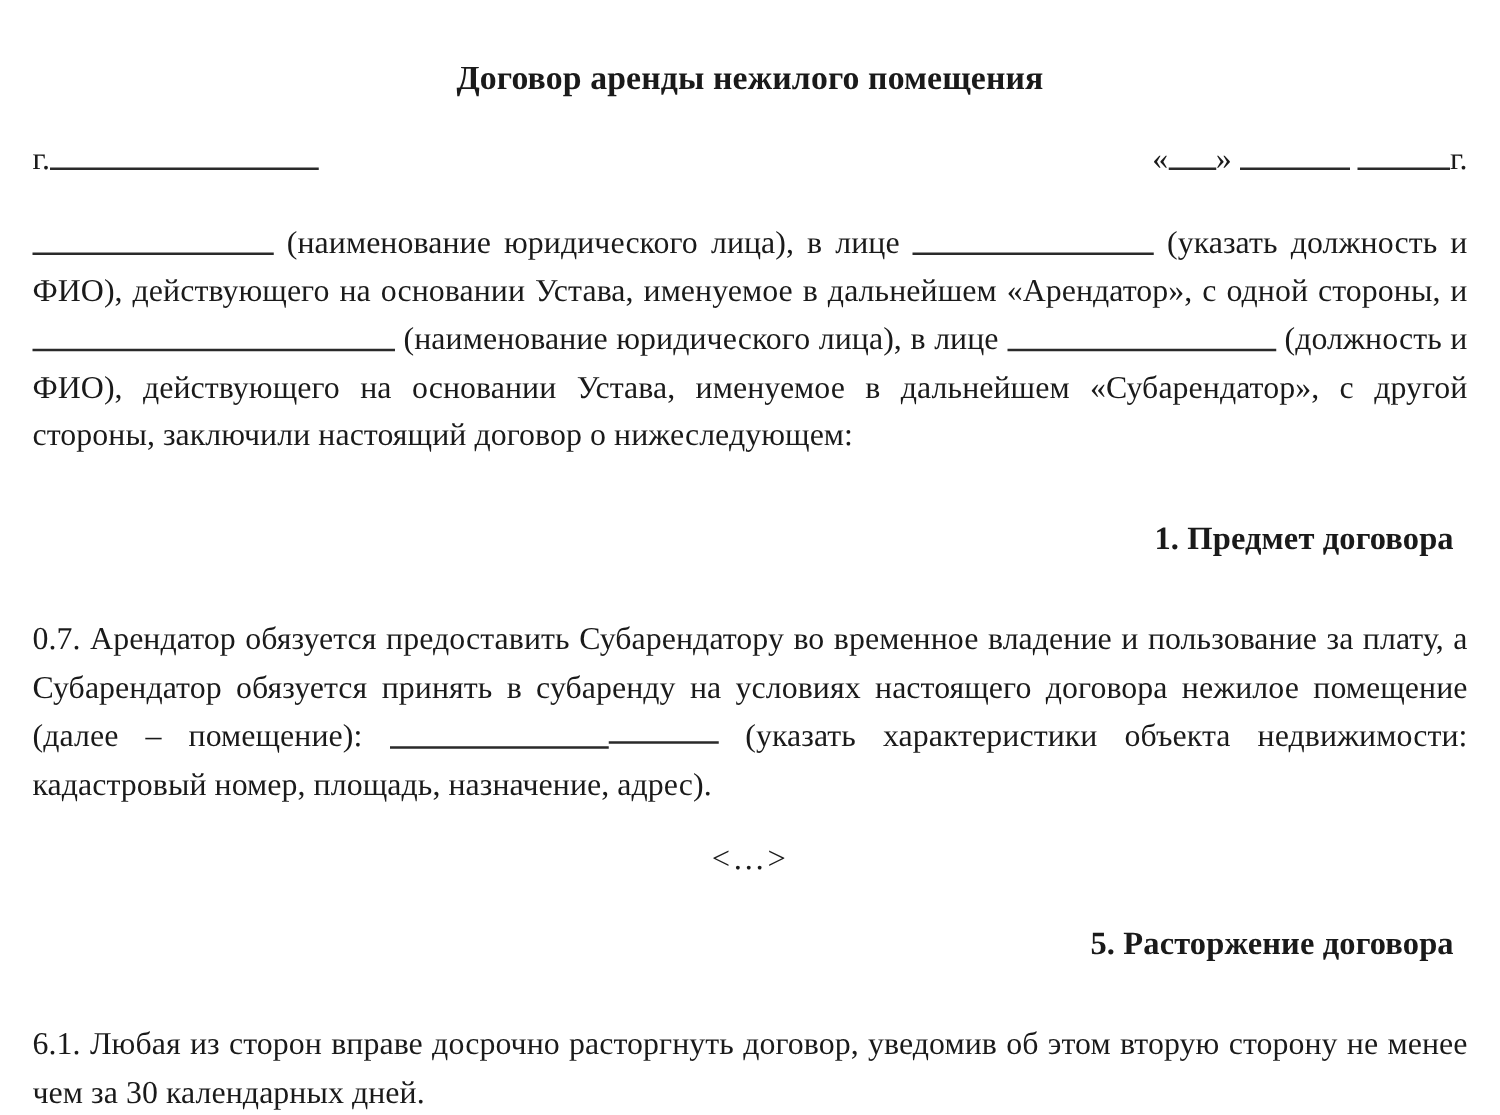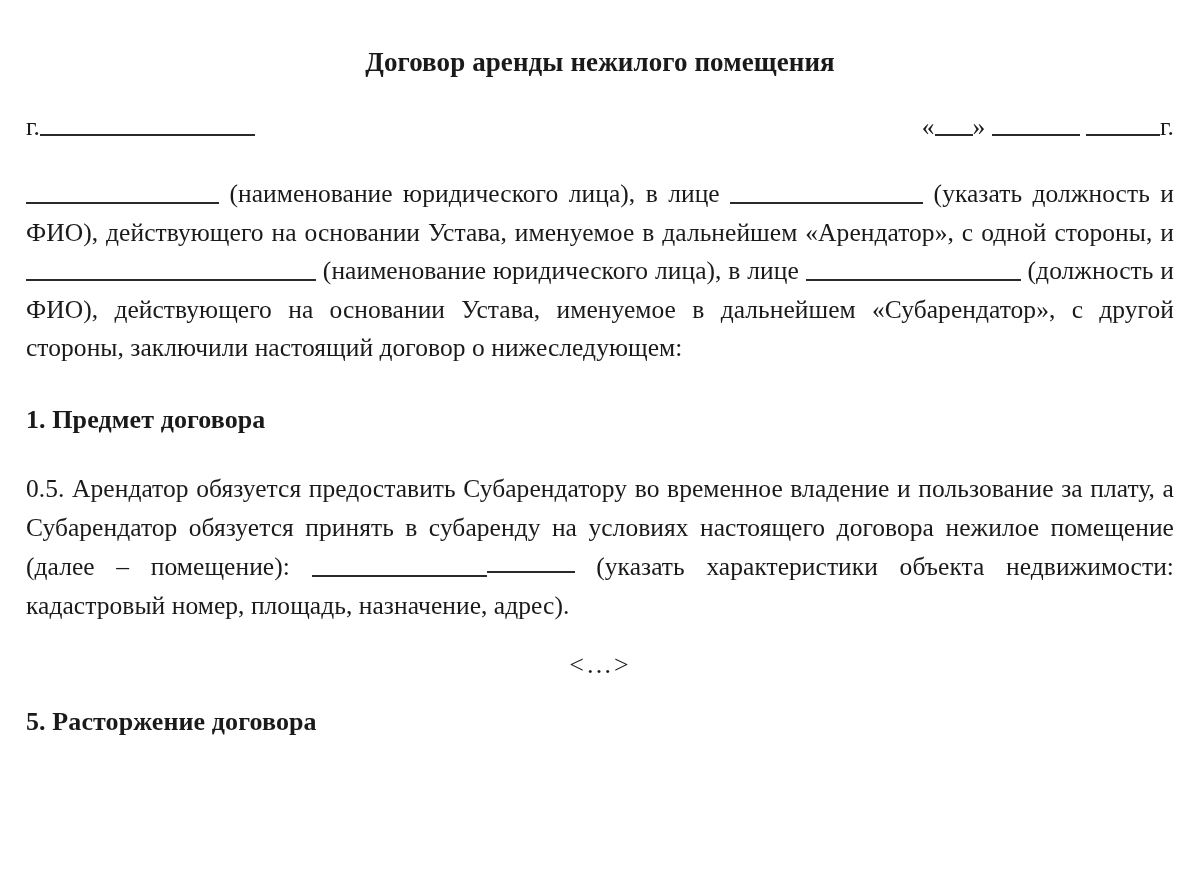--- a/index.html
+++ b/index.html
@@ -30,24 +30,24 @@
   .doc-title {
     text-align: center;
     font-size: 27px;
     line-height: 1.1;
     margin: 0;
     padding-top: 48px;
     letter-spacing: 0.1px;
   }
 
   .section-heading {
-    text-align: left;
+    text-align: right;
     font-size: 26px;
     line-height: 1.1;
-    margin: 0;
+    margin: 11px;
     letter-spacing: 0.1px;
   }
 
   .ellipsis-mark {
     text-align: center;
     font-size: 26px;
     line-height: 1.1;
     margin: 0;
     letter-spacing: 2px;
   }
@@ -128,30 +128,33 @@
     <span class="blank w-xl"></span>
     <span>(должность и ФИО), действующего на основании Устава, именуемое в дальнейшем «Субарендатор», с другой стороны, заключили настоящий договор о нижеследующем:</span>
   </p>
 
   <div class="sp-intro-to-h1"></div>
 
   <h2 class="section-heading">1. Предмет договора</h2>
 
   <div class="sp-h1-to-clause"></div>
 
-  <p class="para noindent"><span>0.5.</span>
+  <p class="para noindent"><span>0.7.</span>
     <span>Арендатор обязуется предоставить Субарендатору во временное владение и пользование за плату, а Субарендатор обязуется принять в субаренду на условиях настоящего договора нежилое помещение (далее – помещение):</span>
     <span class="blank w-md"></span><span class="blank w-sm raised"></span>
     <span>(указать характеристики объекта недвижимости: кадастровый номер, площадь, назначение, адрес).</span>
   </p>
 
   <div class="sp-clause-to-ell"></div>
 
   <div class="ellipsis-mark">&lt;…&gt;</div>
 
   <div class="sp-ell-to-h6"></div>
 
   <h2 class="section-heading">5. Расторжение договора</h2>
 
   <div class="sp-h6-to-clause"></div>
 
+  <p class="para noindent"><span>6.1.</span>
+    <span>Любая из сторон вправе досрочно расторгнуть договор, уведомив об этом вторую сторону не менее чем за 30 календарных дней.</span>
+  </p>
 
 </div>
 
 </body></html>

